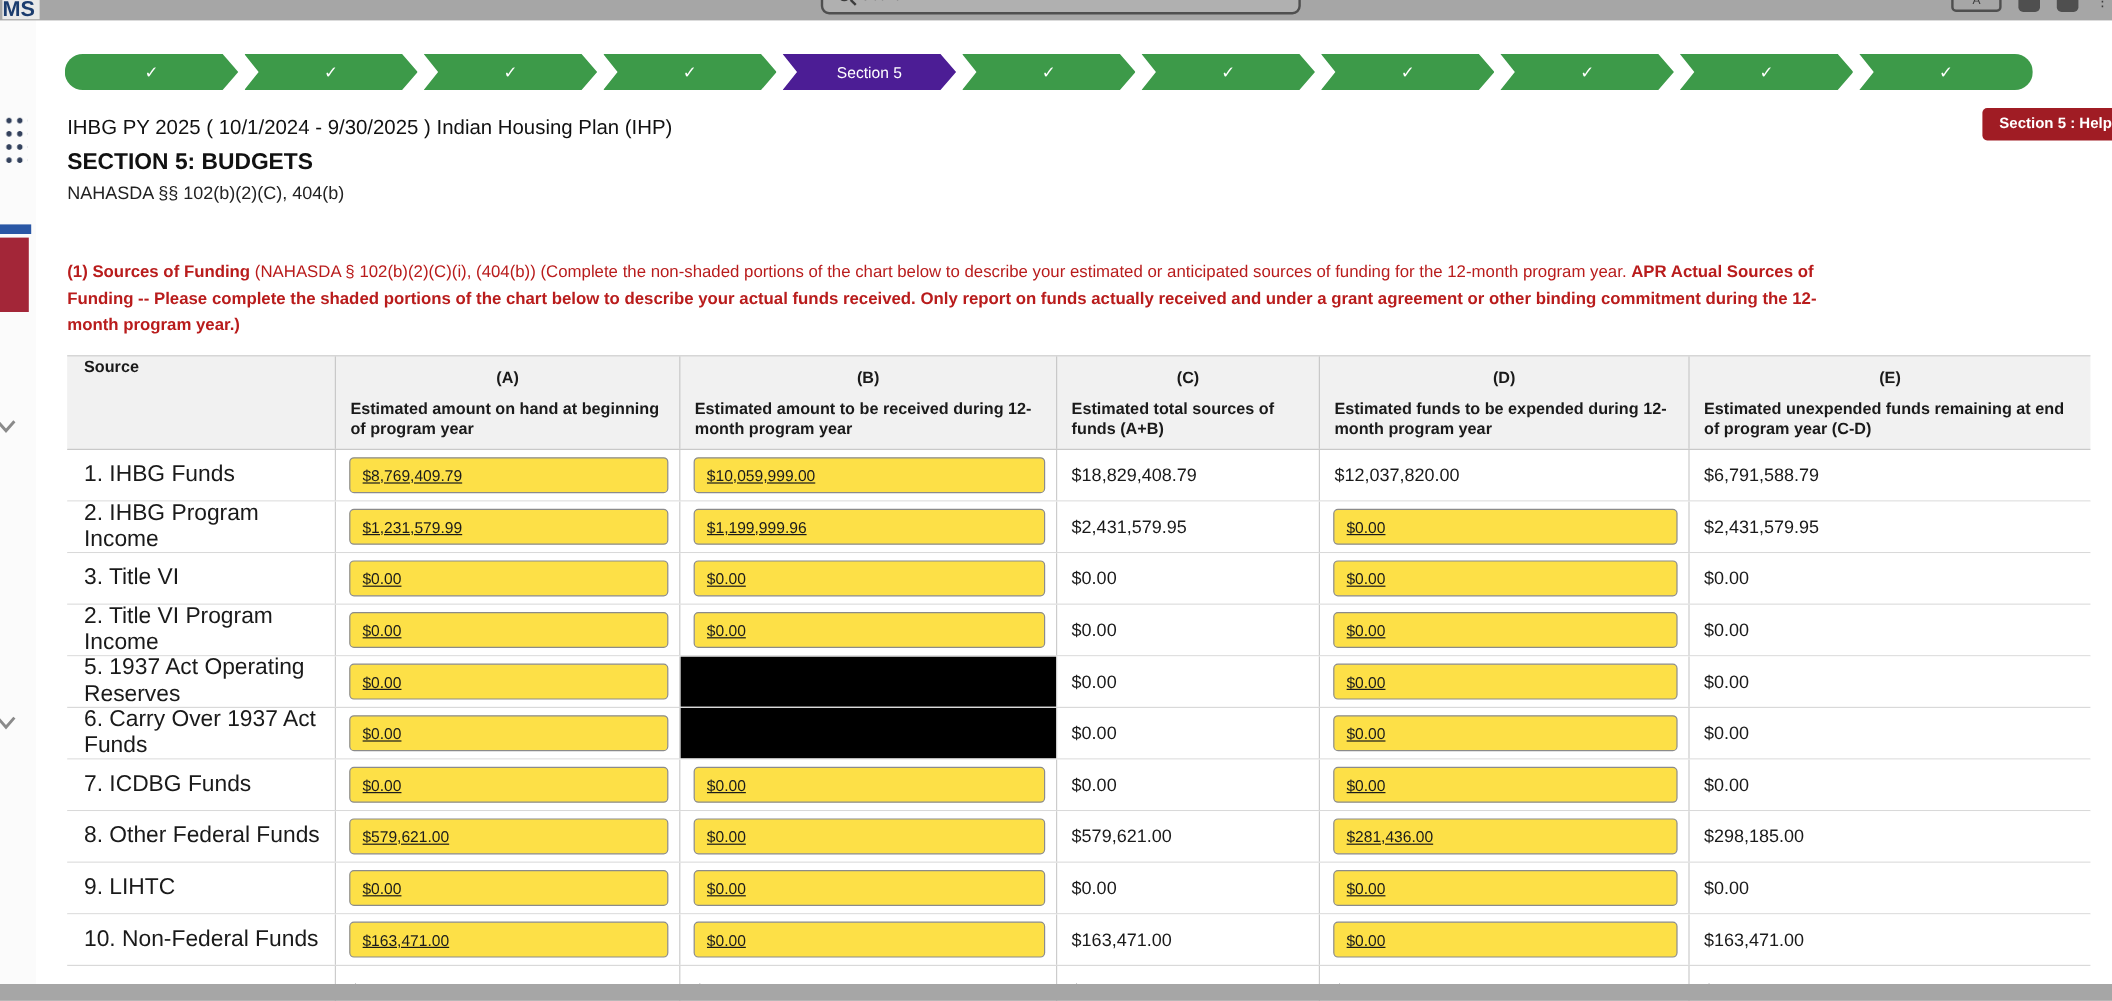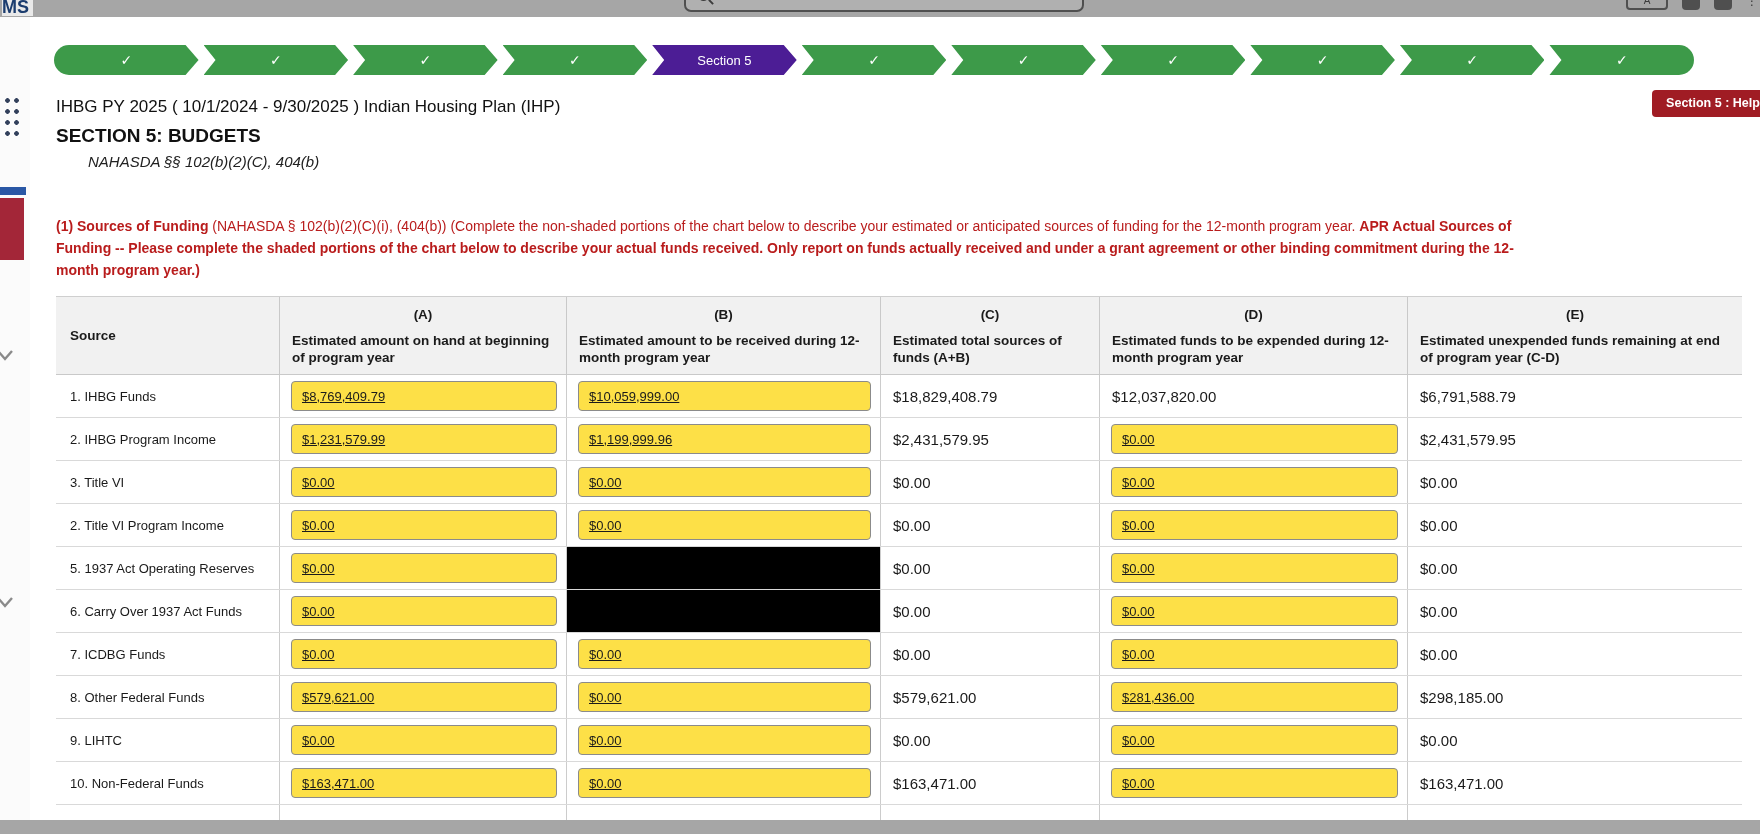--- a/index.html
+++ b/index.html
@@ -41,43 +41,43 @@
   .seg.mid   { clip-path:polygon(0 0, calc(100% - 13px) 0, 100% 50%, calc(100% - 13px) 100%, 0 100%, 12px 50%); }
   .seg.first { border-radius:16px 0 0 16px;
     clip-path:polygon(0 0, calc(100% - 13px) 0, 100% 50%, calc(100% - 13px) 100%, 0 100%); }
   .seg.last  { margin-right:0; border-radius:0 16px 16px 0;
     clip-path:polygon(0 0, 100% 0, 100% 100%, 0 100%, 12px 50%); }
   .seg.active { background:#4c1d95; font-size:13px; }
   .seg .check { font-size:14px; font-weight:600; }
 
   .plan-title { position:absolute; left:26px; top:80px; font-size:17px; color:#111; }
   .section-title { position:absolute; left:26px; top:108px; font-size:19px; font-weight:700; color:#111; }
-  .statute { position:absolute; left:26px; top:136px; font-size:15px; font-style:italic; color:#222;margin-left:32px; }
+  .statute { position:absolute; left:26px; top:136px; font-size:15px; color:#222; }
   .help-btn { position:absolute; left:1594px; top:73px; width:122px; height:27px; background:#a01c24; color:#fff;
     border:none; border-radius:4px; font-size:12.5px; font-weight:700; text-align:center; line-height:27px; cursor:pointer;
     font-family:"Liberation Sans","DejaVu Sans",sans-serif;margin-left:28px; }
   .instructions { position:absolute; left:26px; top:198px; width:1478px; font-size:14px; line-height:22px; color:#b91c1c; }
   .instructions b { font-weight:700; }
 
   
   .budget-table { position:absolute; left:26px; top:279px; width:1686px; }
   .thead { display:grid; grid-template-columns:224px 287px 314px 219px 308px 334px; background:#f1f1f1;
     border-top:1px solid #cfcfcf; border-bottom:1px solid #c9c9c9; height:79px; }
   .th { border-right:1px solid #c9c9c9; display:flex; flex-direction:column; }
   .th:last-child { border-right:none; }
   .th .letter { text-align:center; font-weight:700; font-size:13.5px; padding-top:10px; }
   .th .desc { font-weight:700; font-size:13.5px; line-height:17px; padding:10px 10px 0 12px; }
-  .th.source { justify-content:center; }
+  .th.source { justify-content:flex-start; }
   .th.source .desc { padding:0 0 0 14px; }
 
   .tr { display:grid; grid-template-columns:224px 287px 314px 219px 308px 334px; height:43px;
     border-bottom:1px solid #d9d9d9; background:#fff; }
   .td { border-right:1px solid #cccccc; display:flex; align-items:center; position:relative; overflow:hidden; }
   .td:last-child { border-right:none; }
-  .td.lbl { font-size:13px; padding-left:14px; }
+  .td.lbl { font-size:19px; padding-left:14px; }
   .money-input { height:30px; width:calc(100% - 20px); margin-left:11px; border:1px solid #8b8b8b; border-radius:4px;
     padding:0 10px; font-size:13px; color:#1b1b1b; background:#fde047;
     font-family:"Liberation Sans","DejaVu Sans",sans-serif;text-decoration:underline; }
   .cell-text { font-size:15px; padding-left:12px; }
   .tr.total .cell-text { font-weight:700; }
   .shaded { position:absolute; top:0; left:0; right:0; bottom:0; background:#000; }
 
   .bottombar { position:absolute; left:0; top:820px; width:1760px; height:14px; background:#a6a6a6; z-index:8; }
 </style>
 </head>

